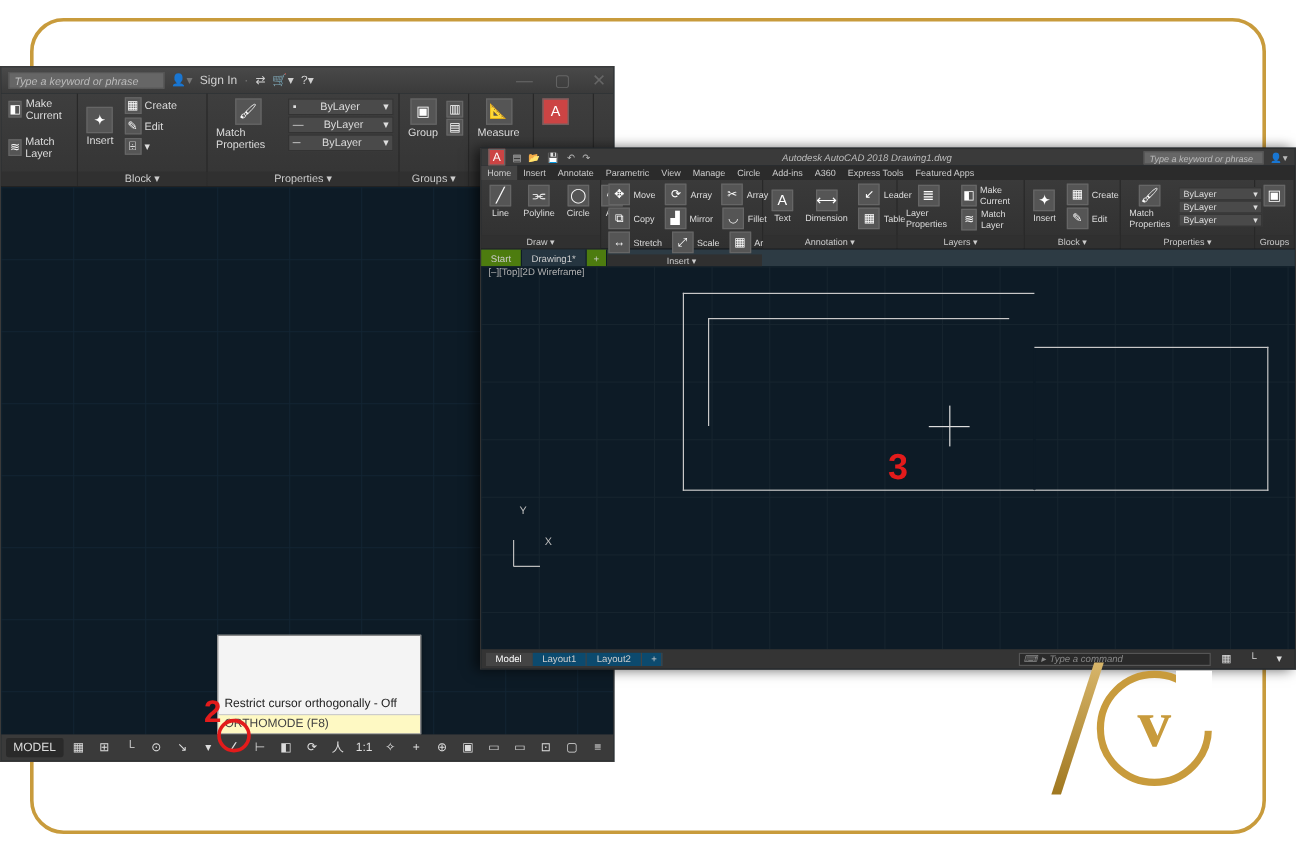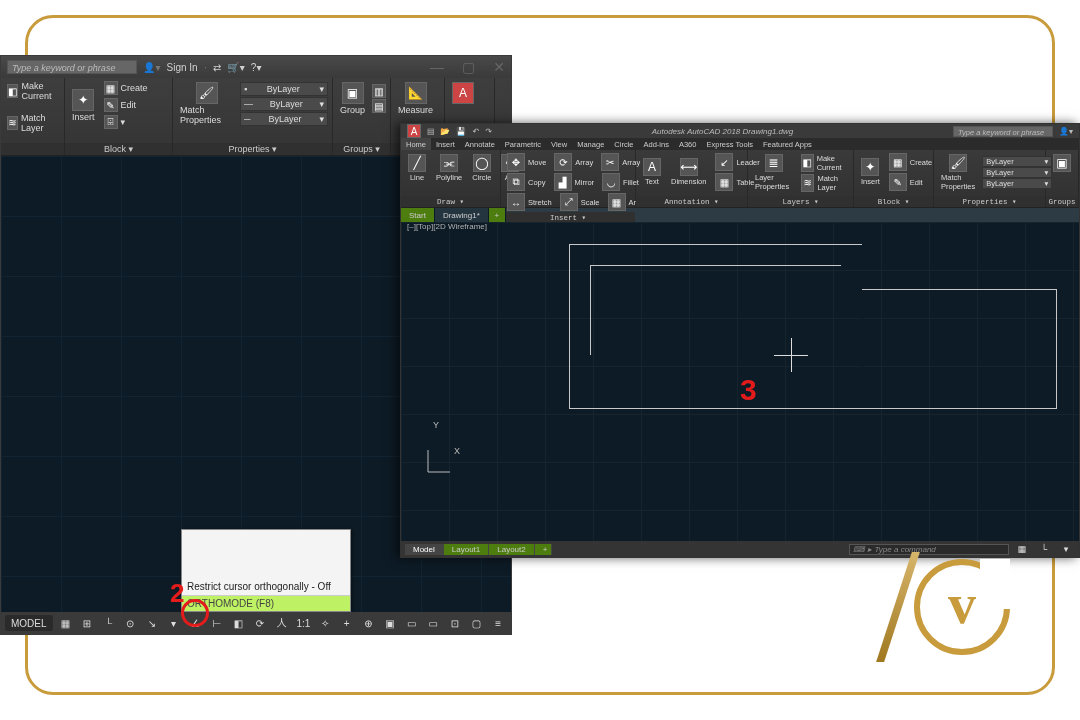--- a/index.html
+++ b/index.html
@@ -76,21 +76,21 @@
     color: #ddd; border-radius: 2px;
   }
   .stbtn.model { width: auto; padding: 0 6px; background: #2a2a2a; }
 
   .tooltip {
     position: absolute; left: 180px; bottom: 22px;
     background: #f4f4f4; color: #222; border: 1px solid #888;
     font-size: 10px; width: 170px; box-shadow: 1px 1px 3px rgba(0,0,0,.5);
   }
   .tooltip .t1 { padding: 3px 5px; margin-top: 48px; }
-  .tooltip .t2 { padding: 2px 5px; border-top: 1px solid #ccc; color: #444; background:#bef264; }
+  .tooltip .t2 { padding: 2px 5px; border-top: 1px solid #ccc; color: #444; background:#fef9c3; }
 
   
   .winR {
     position: absolute; left: 400px; top: 123px; width: 680px; height: 435px;
     background: #0d1b26; color: #ccc; font-size: 9px;
     border: 1px solid #333; box-shadow: -4px 0 10px rgba(0,0,0,.6);
   }
   .winR .qat {
     height: 14px; background: #3a3a3a; display: flex; align-items: center; gap: 6px;
     padding: 0 6px; font-size: 8px; color: #bbb;
@@ -98,21 +98,21 @@
   .winR .qat .title { margin: 0 auto; font-style: italic; }
   .winR .tabs {
     height: 12px; background: #2b2b2b; display: flex; align-items: stretch; font-size: 7.5px;
   }
   .tab { padding: 0 5px; color: #ccc; display:flex; align-items:center; }
   .tab.active { background: #444; }
   .ribR {
     height: 58px; background: linear-gradient(#3a3a3a,#303030); display: flex;
     border-bottom: 1px solid #222;
   }
-  .ribR .panel .label { font-size: 7.5px; font-family: Liberation Mono, monospace; }
+  .ribR .panel .label { font-size: 7.5px; }
   .ribR .ico { width: 18px; height: 18px; }
   .ribR .sbtn, .ribR .bbtn { font-size: 7.5px; }
   .ribR .combo { width: 70px; height:11px; font-size:7.5px; line-height:10px; }
 
   .filetabs {
     height: 14px; background: #2d3b44; display: flex; align-items: stretch; font-size: 8px;
   }
   .filetab { padding: 0 8px; display:flex; align-items:center; color:#ccc; background:#4d7c0f; border-right:1px solid #0d1b26;}
   .filetab.active { background:#253540; }
   .viewlabel {
@@ -141,21 +141,21 @@
   .ucs { position:absolute; left:23px; bottom:63px; color:#bbb; font-size:9px; }
   .ucs .yax { position:absolute; left:9px; top:-28px; }
   .ucs .xax { position:absolute; left:30px; top:-2px; }
   .ucs svg { overflow:visible; }
 
   .statusR {
     position:absolute; left:0; right:0; bottom:0; height:16px;
     background:#343434; display:flex; align-items:center; gap:4px; padding:0 4px;
   }
   .layoutTabs { display:flex; gap:0; font-size:8px; }
-  .ltab { padding:1px 8px; background:#4d7c0f; color:#ccc; border-right:1px solid #444;}
+  .ltab { padding:1px 8px; background:#0c4a6e; color:#ccc; border-right:1px solid #444;}
   .ltab.active { background:#444; color:#fff; }
   .cmd {
     margin-left:auto; width:160px; height:11px; background:#2a2a2a;
     border:1px solid #555; color:#888; font-size:8px; padding:0 3px; font-style:italic;
     display:flex; align-items:center; gap:3px;
   }
 
   
   .annot { position:absolute; color:#e31b1b; font-weight:900; font-family: Arial Black, Arial; }
   .annot2 { left:170px; top:578px; font-size:26px; }

